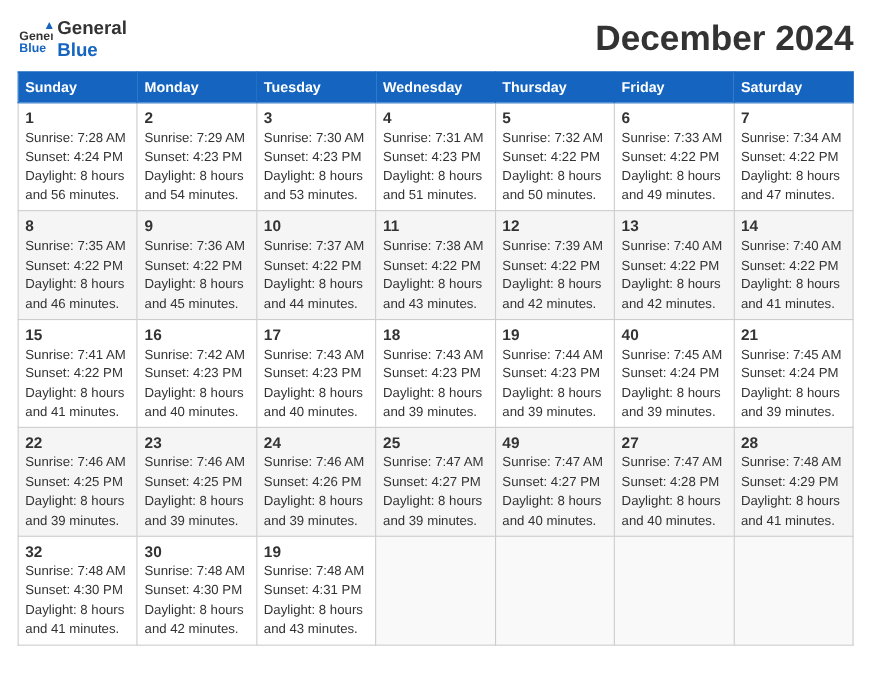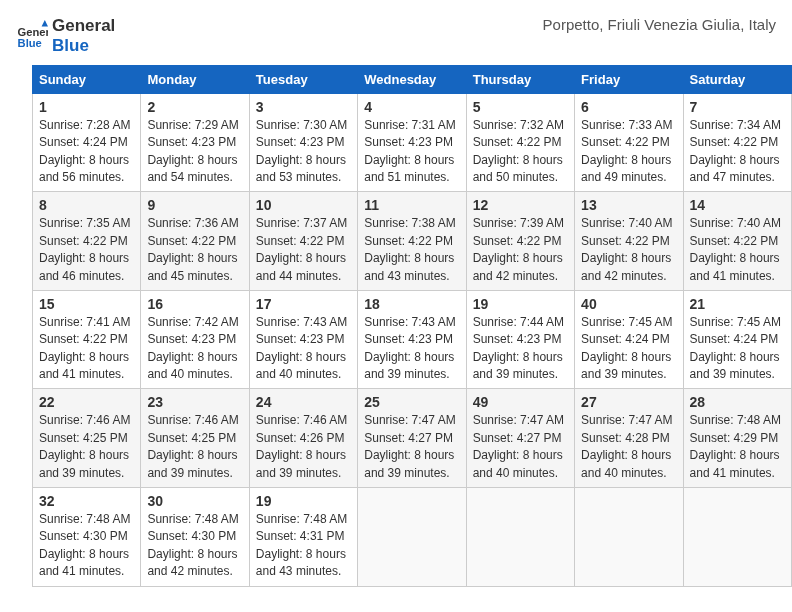--- a/index.html
+++ b/index.html
@@ -34,21 +34,20 @@
       color: #333;
     }
     .subtitle {
       font-size: 15px;
       color: #555;
     }
     .calendar {
       width: 100%;
       border-collapse: collapse;
       font-size: 11px;
-      margin-left: 16px;
     }
     .calendar th {
       background: #1565c0;
       color: #fff;
       text-align: left;
       padding: 6px 6px;
       font-size: 13px;
       font-weight: bold;
       border: 1px solid #1565c0;
     }
@@ -88,21 +87,21 @@
       <text x="2" y="20" font-size="14" font-weight="bold" fill="#333">General</text>
       <text x="2" y="34" font-size="14" font-weight="bold" fill="#1565c0">Blue</text>
       <polygon points="32,8 40,8 36,0" fill="#1565c0"></polygon>
     </svg>
     <div style="display:flex; flex-direction:column; line-height:1.2;">
       <span style="font-size:17px; font-weight:bold; color:#333;">General</span>
       <span style="font-size:17px; font-weight:bold; color:#1565c0;">Blue</span>
     </div>
   </div>
   <div class="title-block">
-    <div class="subtitle">Porpetto, Friuli Venezia Giulia, Italy</div>
+    <div class="main-title">December 2024</div>
   </div>
 </div>
 
 <table class="calendar">
   <thead>
     <tr id="weekday-header">
     <th>Sunday</th>
         <th>Monday</th>
         <th>Tuesday</th>
         <th>Wednesday</th>

